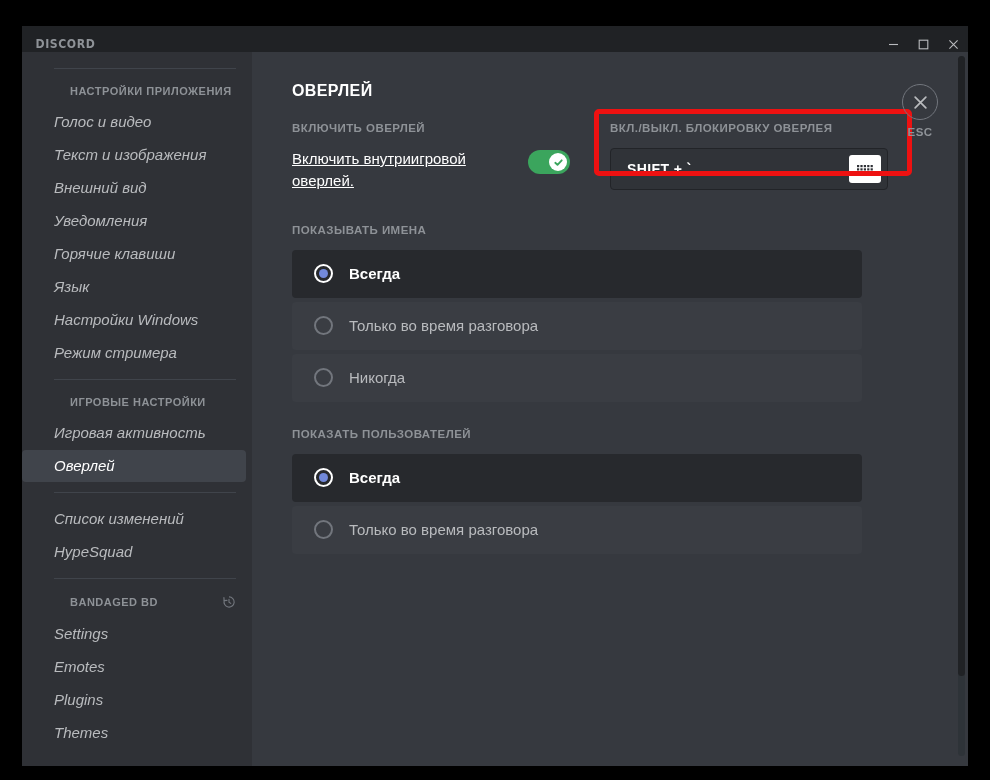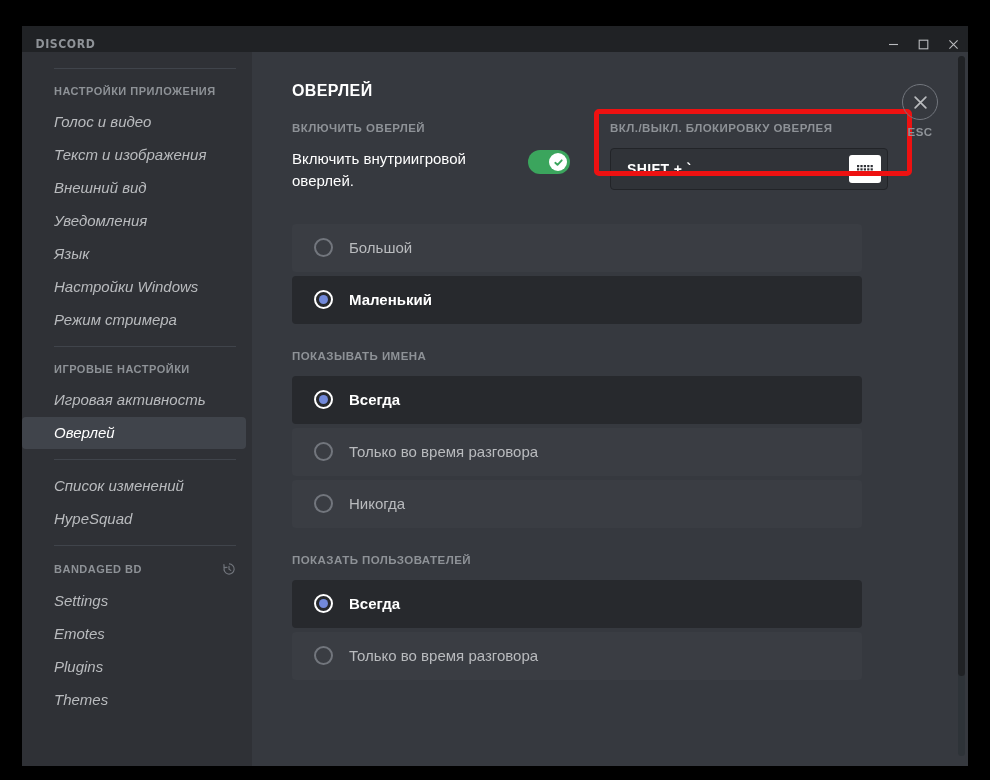--- a/index.html
+++ b/index.html
@@ -63,21 +63,21 @@
   .side-inner { padding-top: 6px; }
   .side-divider {
     height: 1px; background: #40444b;
     margin: 10px 10px 10px 32px;
   }
   .side-header {
     color: #8e9297;
     font-size: 11px;
     font-weight: bold;
     letter-spacing: 0.5px;
-    padding: 6px 10px 8px 32px;
+    padding: 6px 10px 8px 48px;
     text-transform: uppercase;
     display: flex; align-items: center;
   }
   .side-header .hdr-label { flex: 1; }
   .side-header .hdr-icon { color: #72767d; display: flex; }
   .side-item {
     color: #b9bbbe;
     font-size: 15px;
     padding: 7px 10px 8px 32px;
     margin: 1px 0;
@@ -119,20 +119,21 @@
     font-size: 11.5px;
     font-weight: bold;
     letter-spacing: 0.45px;
     text-transform: uppercase;
     margin-bottom: 14px;
   }
   #toggle-row { display: flex; align-items: flex-start; gap: 14px; }
   #toggle-text {
     color: #ffffff; font-size: 15px; line-height: 1.45;
     flex: 1;
+    text-decoration: underline;
   }
   .switch {
     width: 42px; height: 24px; border-radius: 12px;
     background: #3ba55d; position: relative; flex-shrink: 0;
     margin-top: 2px; cursor: pointer;
   }
   .switch .knob {
     position: absolute; top: 3px; right: 3px;
     width: 18px; height: 18px; border-radius: 50%;
     background: #fff;
@@ -257,20 +258,21 @@
       <div class="side-inner">
 
         <div class="side-divider"></div>
         <div class="side-header">
           <span class="hdr-label">НАСТРОЙКИ ПРИЛОЖЕНИЯ</span>
         </div>
         <div class="side-item">Голос и видео</div>
         <div class="side-item">Текст и изображения</div>
         <div class="side-item">Внешний вид</div>
         <div class="side-item">Уведомления</div>
+        <div class="side-item">Горячие клавиши</div>
         <div class="side-item">Язык</div>
         <div class="side-item">Настройки Windows</div>
         <div class="side-item">Режим стримера</div>
 
         <div class="side-divider"></div>
         <div class="side-header">
           <span class="hdr-label">ИГРОВЫЕ НАСТРОЙКИ</span>
         </div>
         <div class="side-item">Игровая активность</div>
         <div class="side-item active">Оверлей</div>
@@ -340,32 +342,20 @@
                   </g>
                 </svg>
               </span>
             </div>
             <div id="redbox"></div>
           </div>
 
         </div>
 
         <div class="group">
-          <div class="group-body">
-            <div class="radio-row">
-              <span class="radio"></span>
-              <span class="radio-label">Большой</span>
-            </div>
-            <div class="radio-row selected">
-              <span class="radio">
-                  <span class="dot"></span>
-                </span>
-              <span class="radio-label">Маленький</span>
-            </div>
-          </div>
         </div>
 
         <div class="group">
           <div class="sec-label">ПОКАЗЫВАТЬ ИМЕНА</div>
           <div class="group-body">
             <div class="radio-row selected">
               <span class="radio">
                   <span class="dot"></span>
                 </span>
               <span class="radio-label">Всегда</span>

